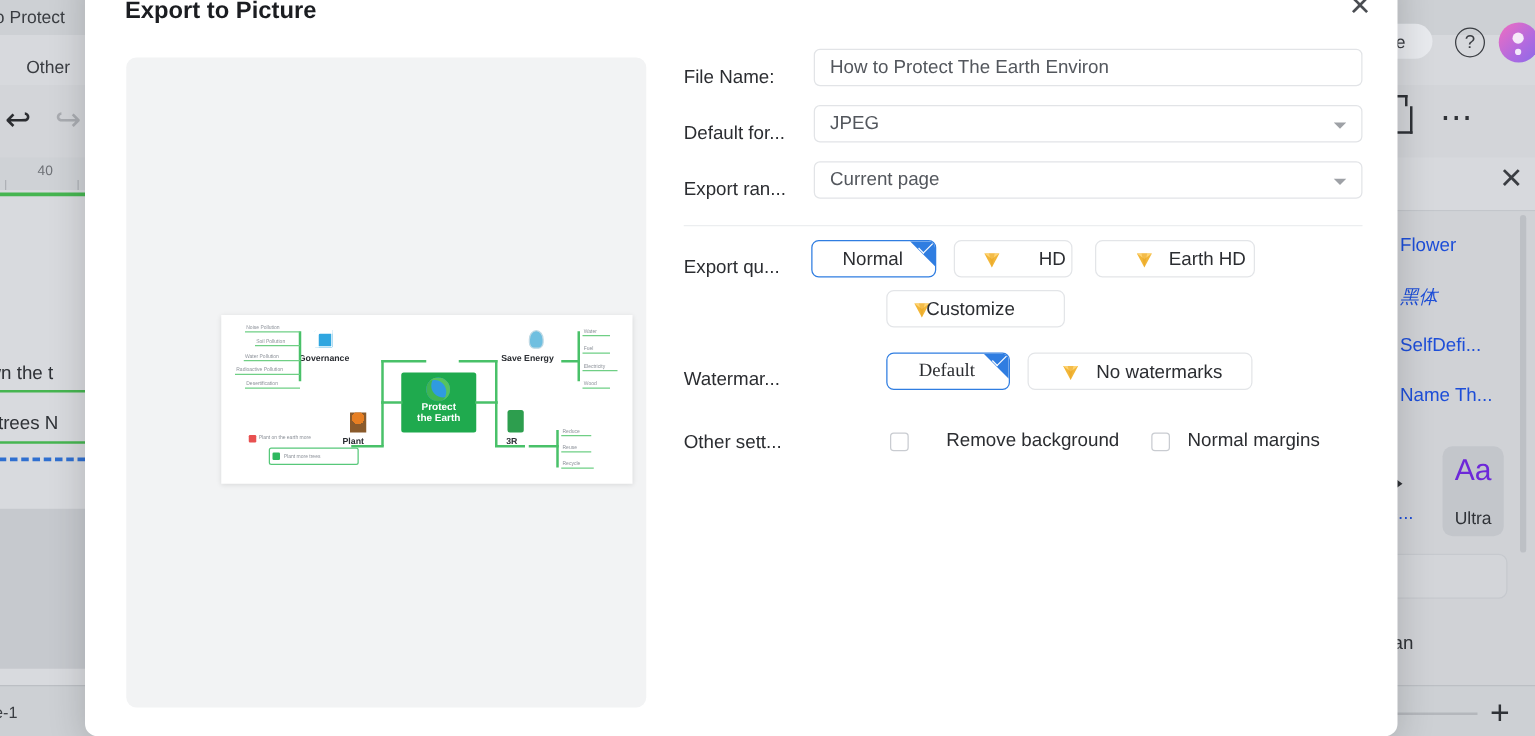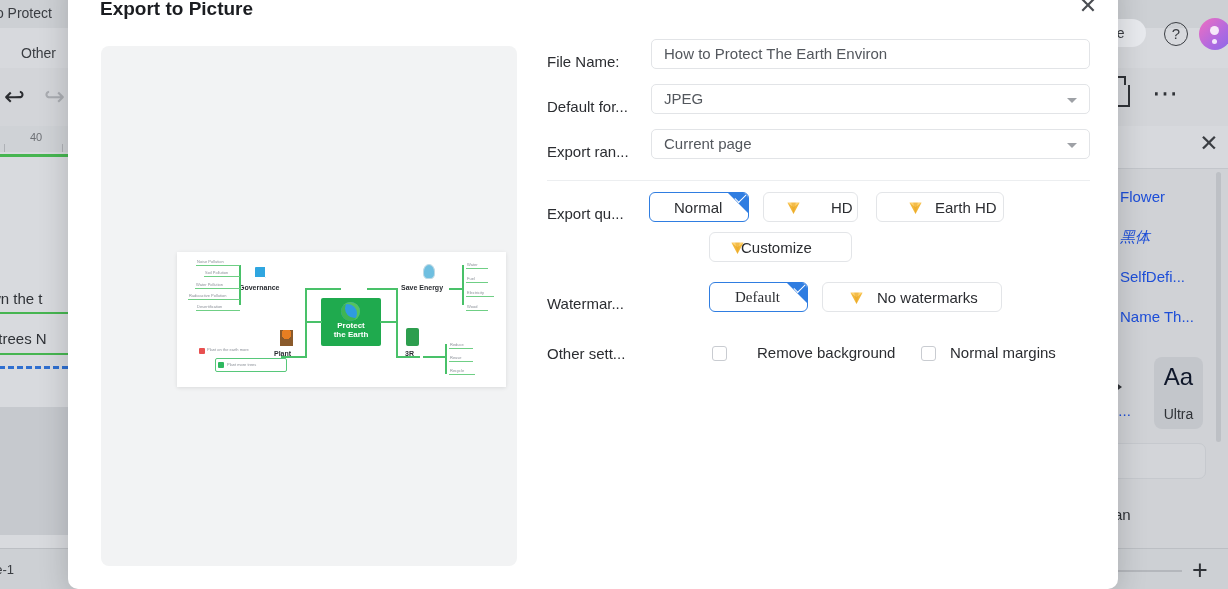--- a/index.html
+++ b/index.html
@@ -218,21 +218,21 @@
     width: 49px; height: 72px;
     background: #c3c6cb;
     border-radius: 8px;
   }
   .bg-text-tool-aa {
     position: absolute;
     left: 1158px; top: 363px;
     width: 41px;
     text-align: center;
     font-size: 24px;
-    color: #0f172a;
+    color: #6d28d9;
   }
   .bg-text-tool-label {
     position: absolute;
     left: 1154px; top: 406px;
     width: 49px;
     text-align: center;
     font-size: 14px;
     color: #2f3237;
   }
   .bg-round-field {

